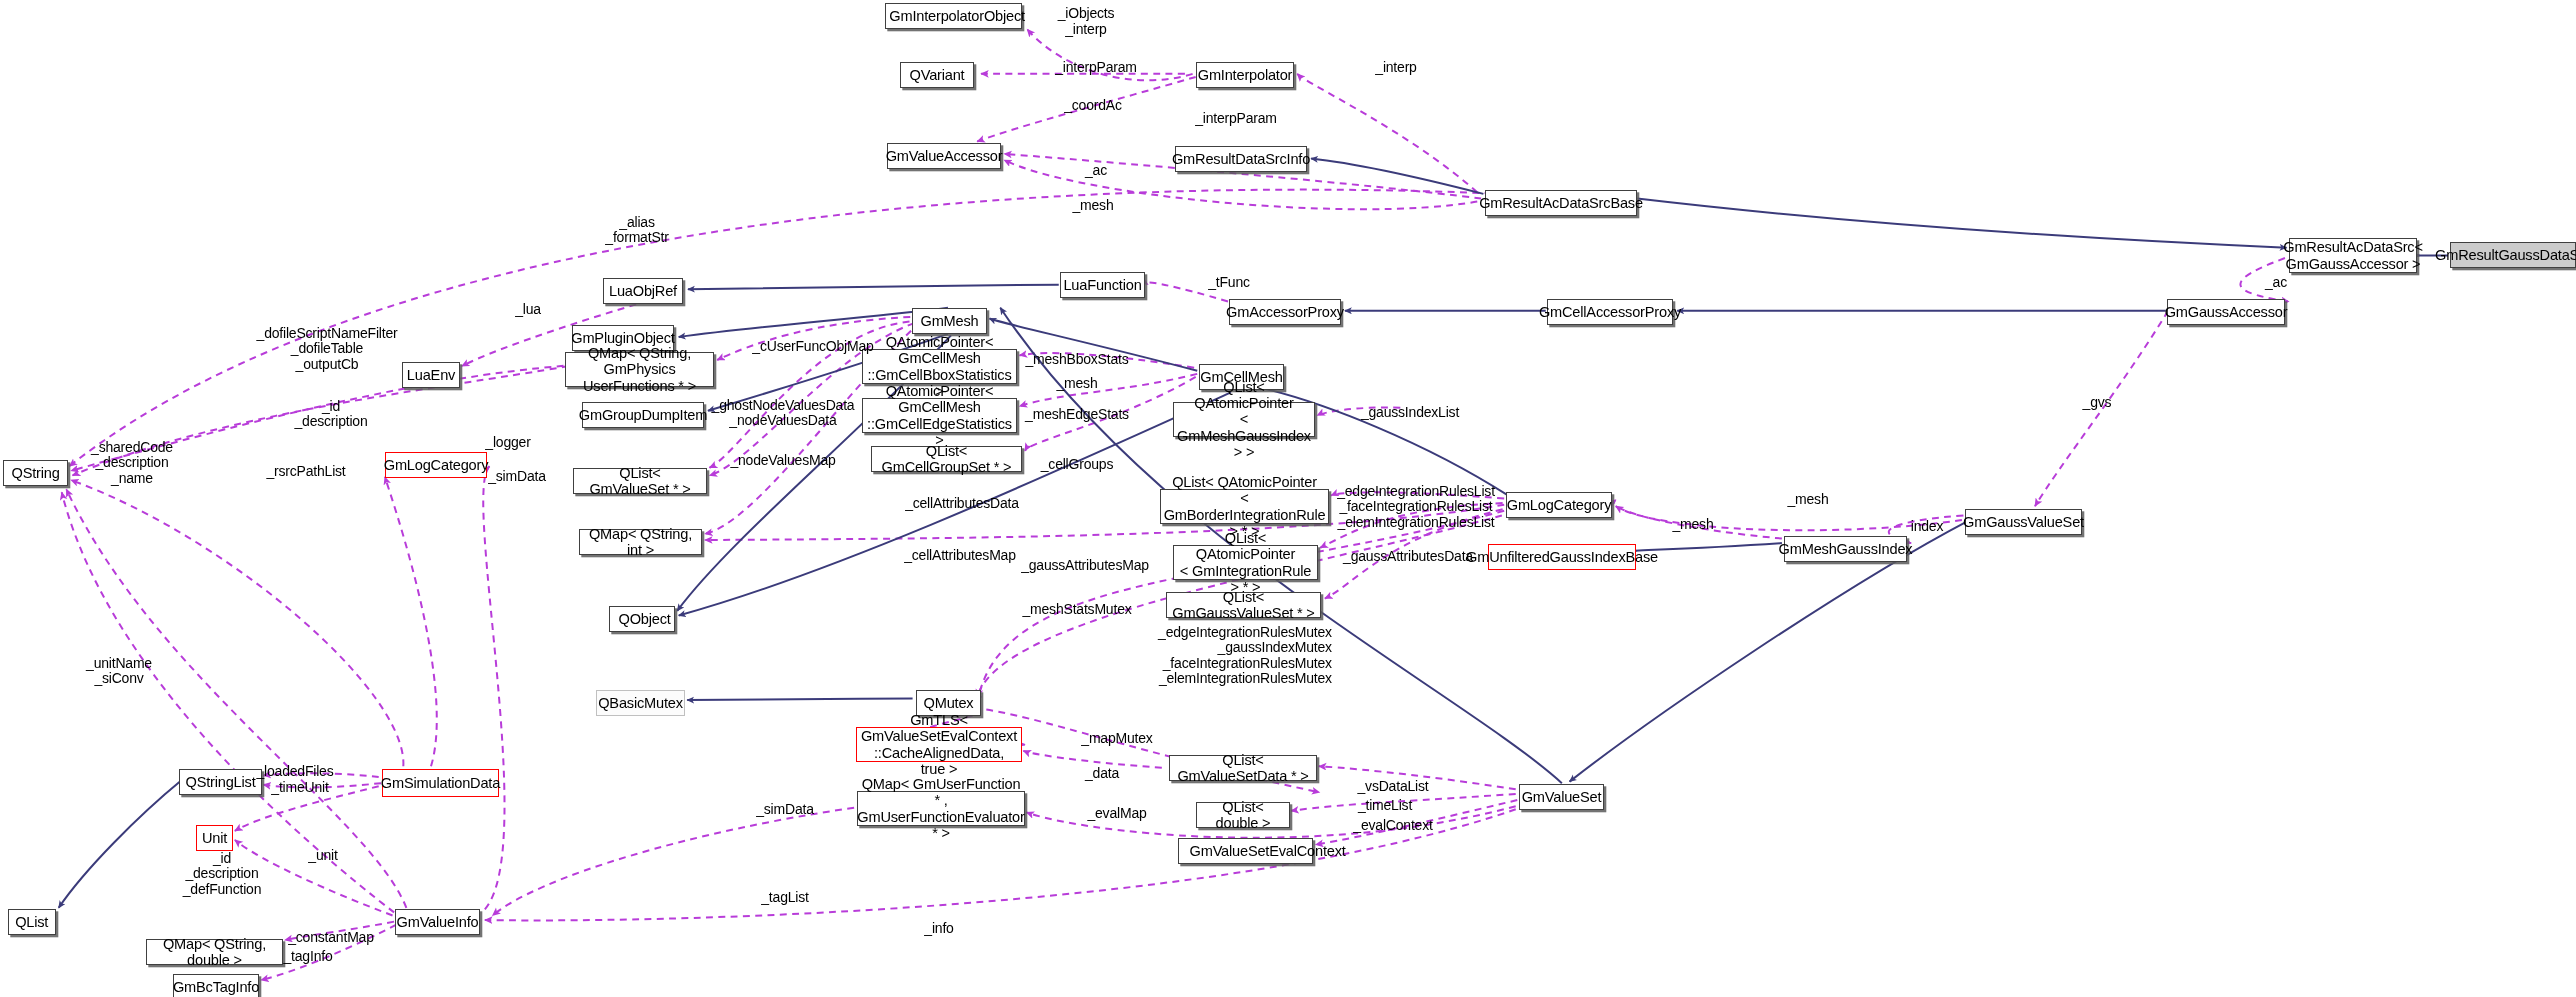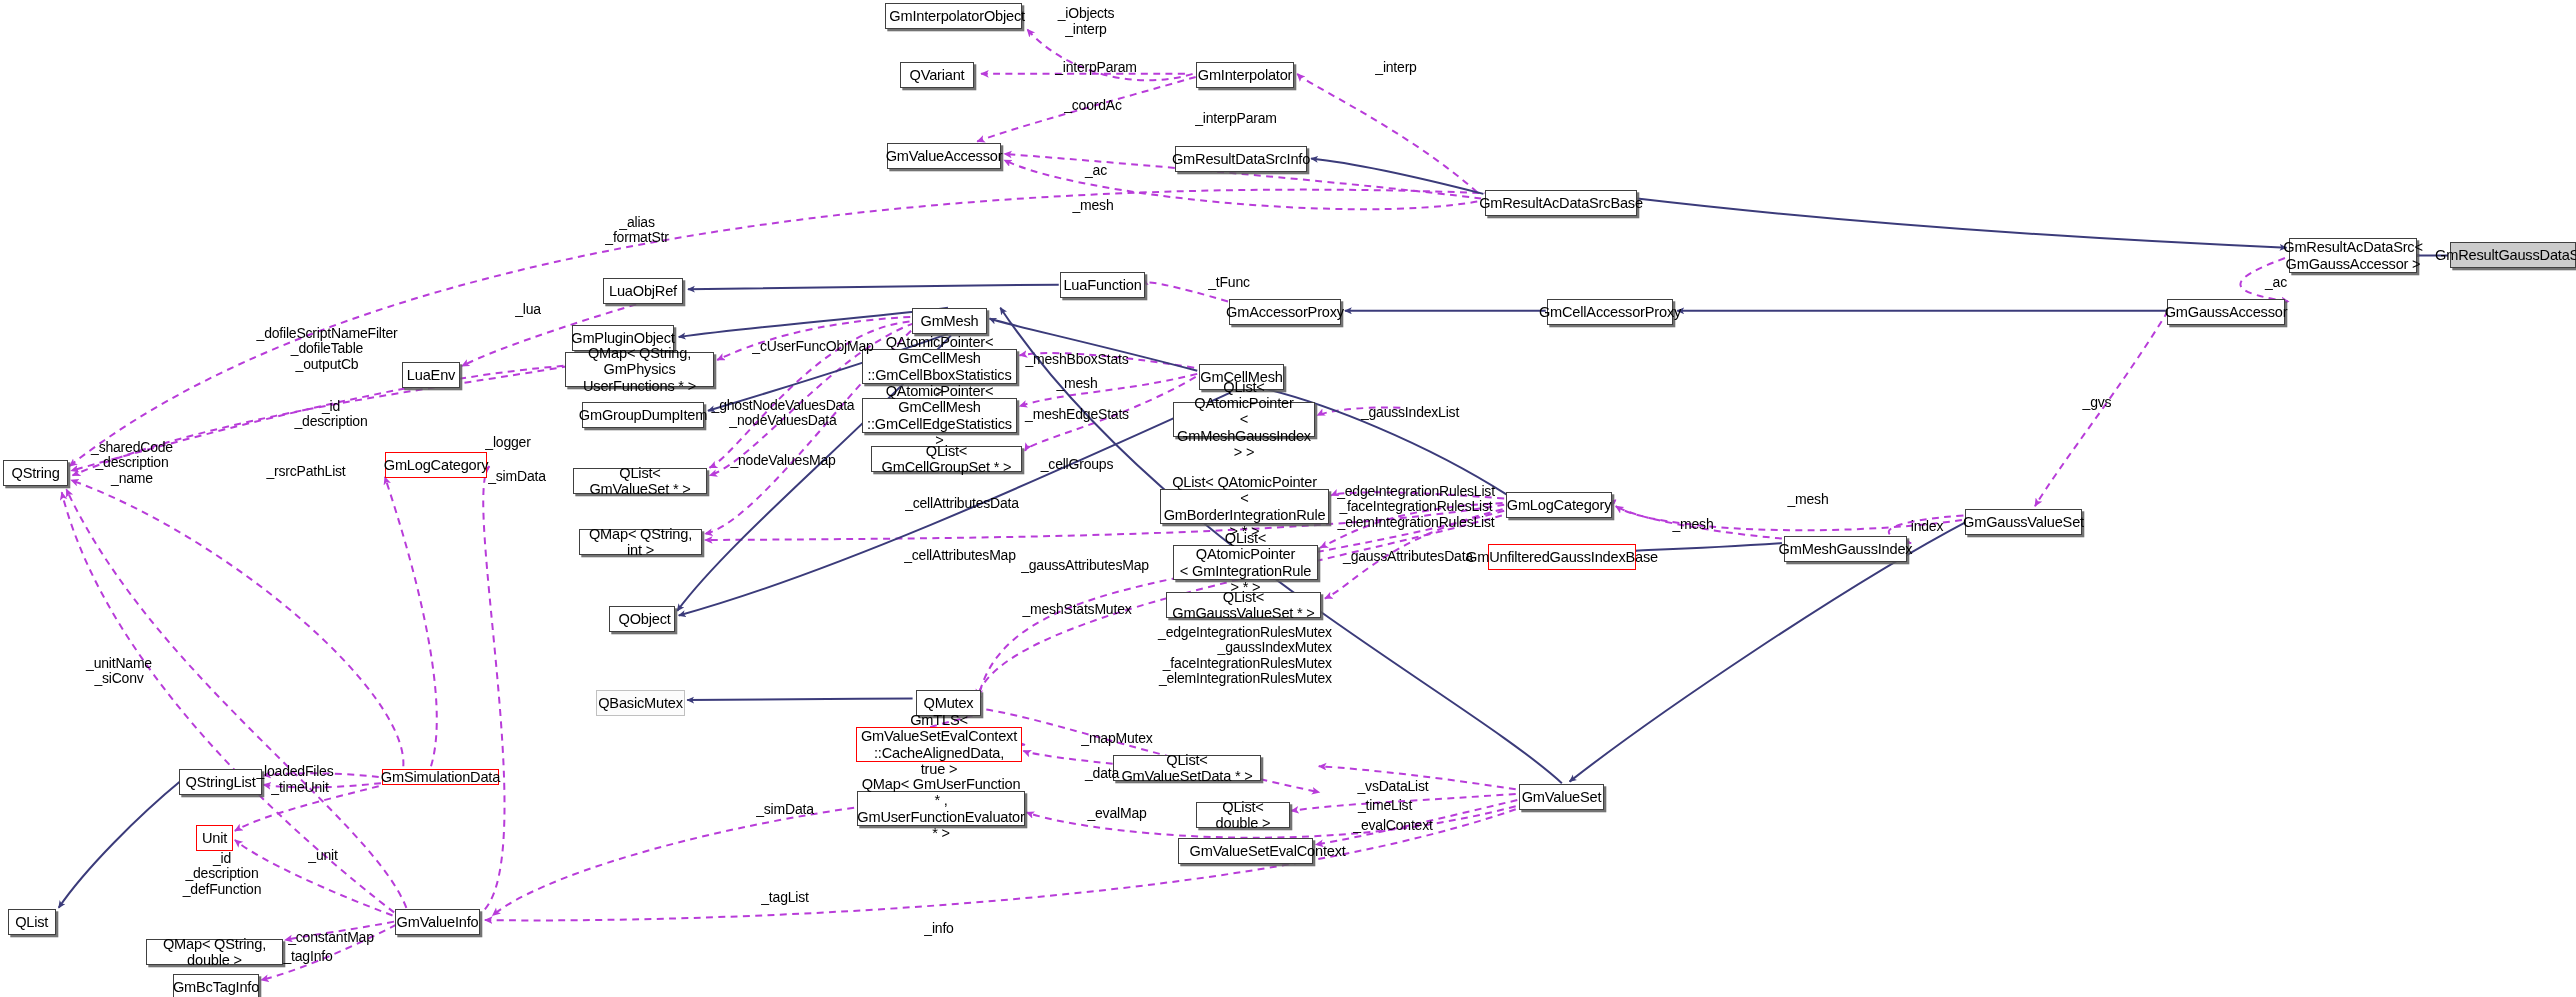--- a/index.html
+++ b/index.html
@@ -192,24 +192,24 @@
     <div class="node" style="left: 1784px; top: 536px; width: 123px; height: 26px;">GmMeshGaussIndex</div>
     <div class="node" style="left: 579px; top: 529px; width: 123px; height: 26px;">QMap&lt; QString, int &gt;</div>
     <div class="node" style="left: 1173px; top: 545px; width: 145px; height: 35px;">QList&lt; QAtomicPointer
 &lt; GmIntegrationRule &gt; * &gt;</div>
     <div class="node" style="left: 609px; top: 606px; width: 66px; height: 26px; padding-left: 9px;">QObject</div>
     <div class="node" style="left: 1166px; top: 592px; width: 155px; height: 26px;">QList&lt; GmGaussValueSet * &gt;</div>
     <div class="node plain" style="left: 596px; top: 690px; width: 89px; height: 26px;">QBasicMutex</div>
     <div class="node" style="left: 916px; top: 690px; width: 65px; height: 26px;">QMutex</div>
     <div class="node highlight" style="left: 856px; top: 727px; width: 166px; height: 35px;">GmTLS&lt; GmValueSetEvalContext
 ::CacheAlignedData, true &gt;</div>
-    <div class="node" style="left: 1113px; top: 755px; width: 148px; height: 26px;">QList&lt; GmValueSetData * &gt;</div>
+    <div class="node" style="left: 1169px; top: 755px; width: 148px; height: 26px;">QList&lt; GmValueSetData * &gt;</div>
     <div class="node" style="left: 1519px; top: 784px; width: 85px; height: 26px;">GmValueSet</div>
     <div class="node" style="left: 179px; top: 769px; width: 83px; height: 26px;">QStringList</div>
-    <div class="node highlight" style="left: 382px; top: 769px; width: 117px; height: 16px;">GmSimulationData</div>
+    <div class="node highlight" style="left: 382px; top: 769px; width: 117px; height: 28px;">GmSimulationData</div>
     <div class="node" style="left: 857px; top: 791px; width: 168px; height: 35px;">QMap&lt; GmUserFunction
 * , GmUserFunctionEvaluator * &gt;</div>
     <div class="node" style="left: 1196px; top: 802px; width: 94px; height: 26px;">QList&lt; double &gt;</div>
     <div class="node highlight" style="left: 196px; top: 825px; width: 37px; height: 26px;">Unit</div>
     <div class="node" style="left: 1178px; top: 838px; width: 135px; height: 26px; padding-left: 48px;">GmValueSetEvalContext</div>
     <div class="node" style="left: 7.7px; top: 909px; width: 48px; height: 26px;">QList</div>
     <div class="node" style="left: 395px; top: 909px; width: 85px; height: 26px;">GmValueInfo</div>
     <div class="node" style="left: 146px; top: 939px; width: 137px; height: 26px;">QMap&lt; QString, double &gt;</div>
     <div class="node" style="left: 173px; top: 974px; width: 86px; height: 26px;">GmBcTagInfo</div>
     <div class="edge-label" style="left: 1086px; top: 6.2px;">_iObjects

